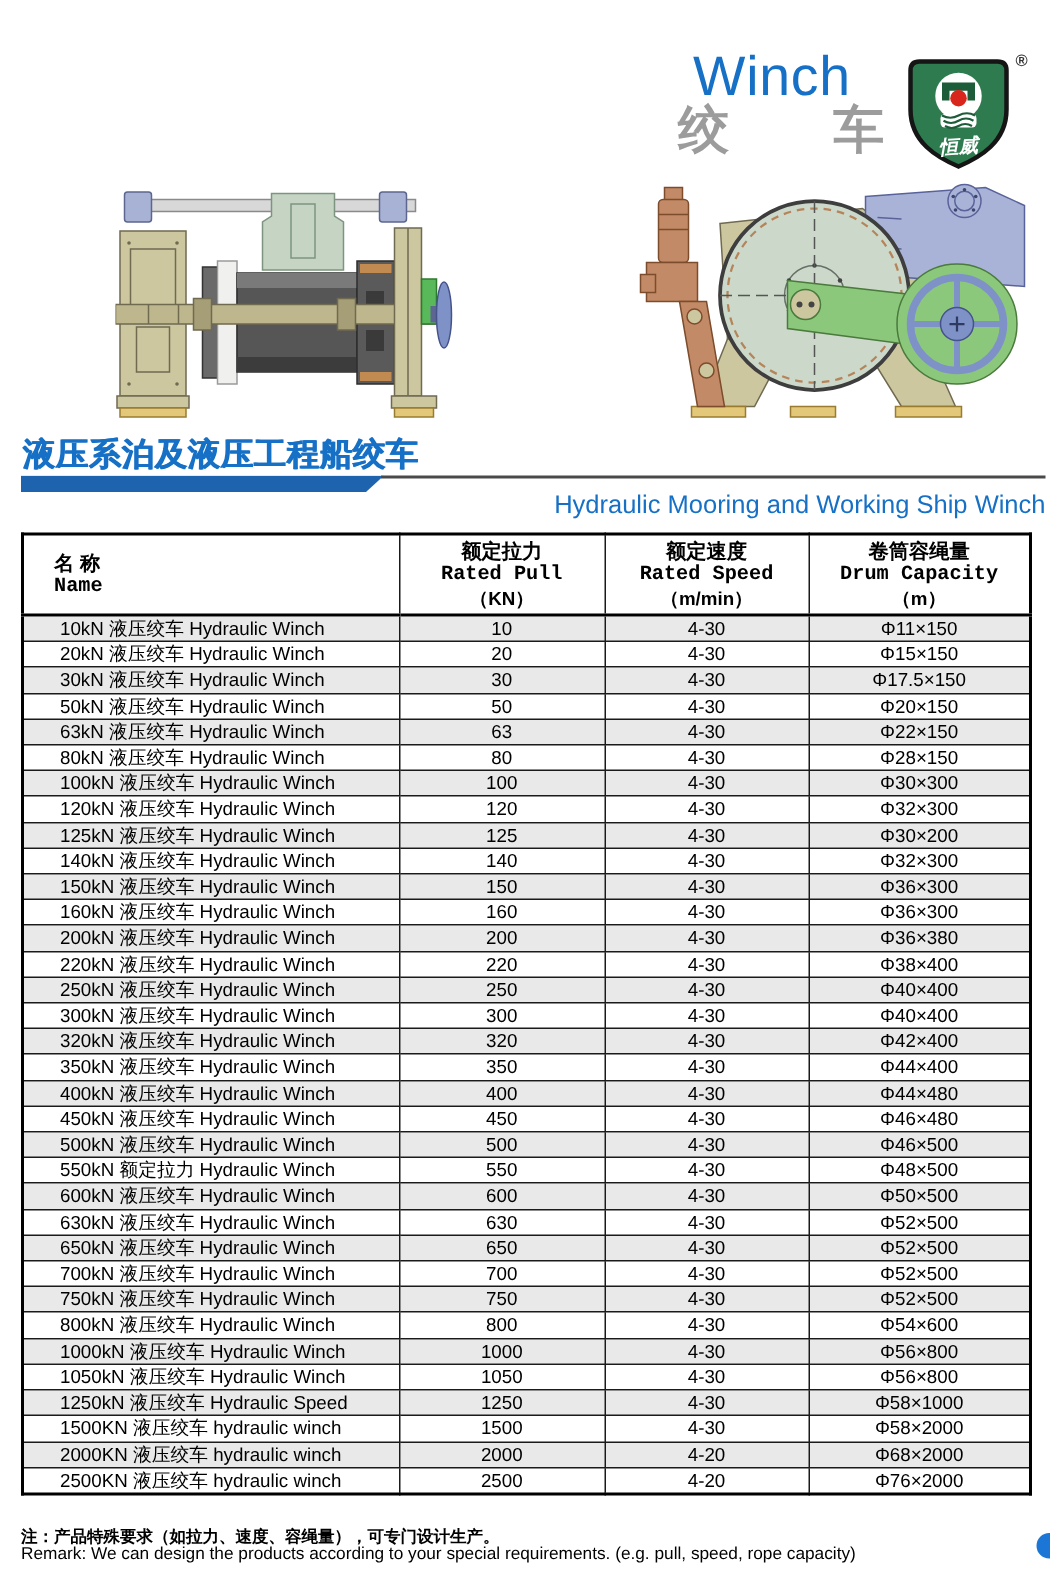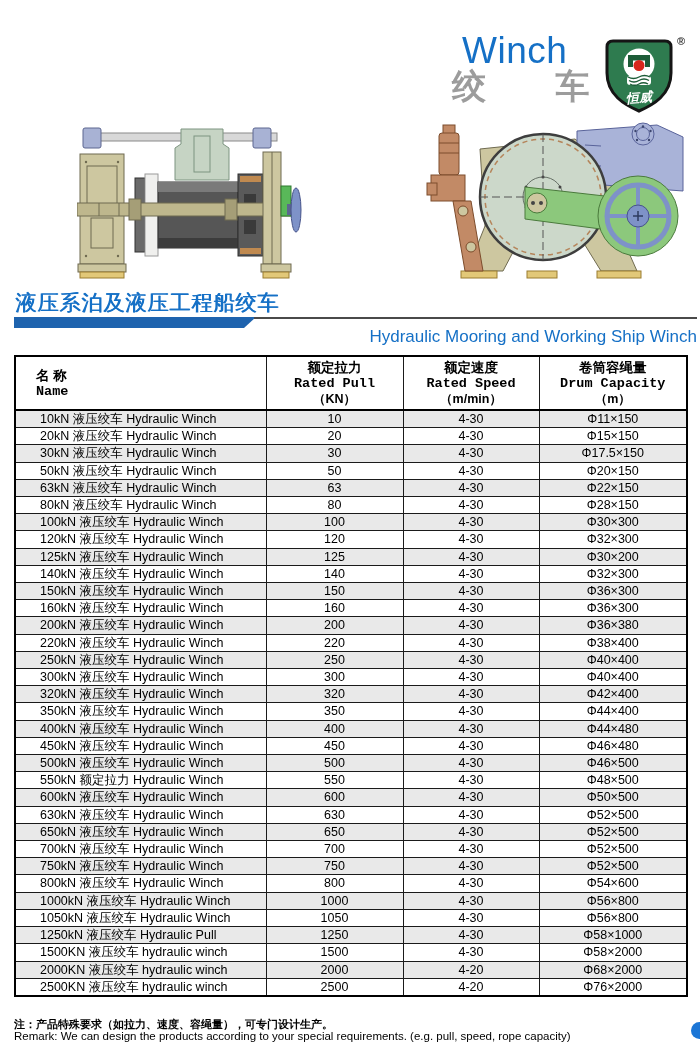--- a/index.html
+++ b/index.html
@@ -10,21 +10,21 @@
   .title-en{position:absolute;left:438px;top:30px;font-size:37px;font-weight:normal;color:#1570c6;letter-spacing:0.5px;margin-left:24px;}
   .title-zh{position:absolute;left:452px;top:64px;font-size:34px;font-weight:bold;color:#9c9c9c;letter-spacing:30px;white-space:nowrap;}
   .logo{position:absolute;left:603px;top:37px;width:72px;height:76px;}
   .reg-mark{position:absolute;left:677px;top:35px;font-size:11px;color:#333;font-weight:bold;}
 
   
   .draw-left{position:absolute;left:77px;top:124px;width:226px;height:156px;}
   .draw-right{position:absolute;left:425px;top:121px;width:264px;height:164px;}
 
   
-  .sec-zh{position:absolute;left:15px;top:288px;font-size:21.5px;font-weight:normal;color:#1570c6;
+  .sec-zh{position:absolute;left:15px;top:288px;font-size:21.5px;font-weight:bold;color:#1570c6;
           text-shadow:0.7px 0 currentColor;letter-spacing:0.5px;white-space:nowrap;}
   .blue-bar{position:absolute;left:14px;top:317px;width:242px;height:11px;background:#1e63ae;
             clip-path:polygon(0 0,100% 0,calc(100% - 12px) 100%,0 100%);}
   .rule-line{position:absolute;left:254px;top:317px;width:443px;height:1.5px;background:#4a4a4a;}
   .sec-en{position:absolute;right:3px;top:327px;font-size:17px;color:#1570c6;white-space:nowrap;}
 
   
   .tbl-wrap{position:absolute;left:14px;top:355px;width:672px;}
   table{border-collapse:collapse;width:672px;table-layout:fixed;padding-left:24px;}
   table,th,td{border:1px solid #1a1a1a;}
@@ -399,21 +399,21 @@
             <td class="val-col">4-30</td>
             <td class="val-col">Φ56×800</td>
           </tr>
           <tr>
             <td class="name-col">1050kN 液压绞车 Hydraulic Winch</td>
             <td class="val-col">1050</td>
             <td class="val-col">4-30</td>
             <td class="val-col">Φ56×800</td>
           </tr>
           <tr>
-            <td class="name-col">1250kN 液压绞车 Hydraulic Pull</td>
+            <td class="name-col">1250kN 液压绞车 Hydraulic Speed</td>
             <td class="val-col">1250</td>
             <td class="val-col">4-30</td>
             <td class="val-col">Φ58×1000</td>
           </tr>
           <tr>
             <td class="name-col">1500KN 液压绞车 hydraulic winch</td>
             <td class="val-col">1500</td>
             <td class="val-col">4-30</td>
             <td class="val-col">Φ58×2000</td>
           </tr>

